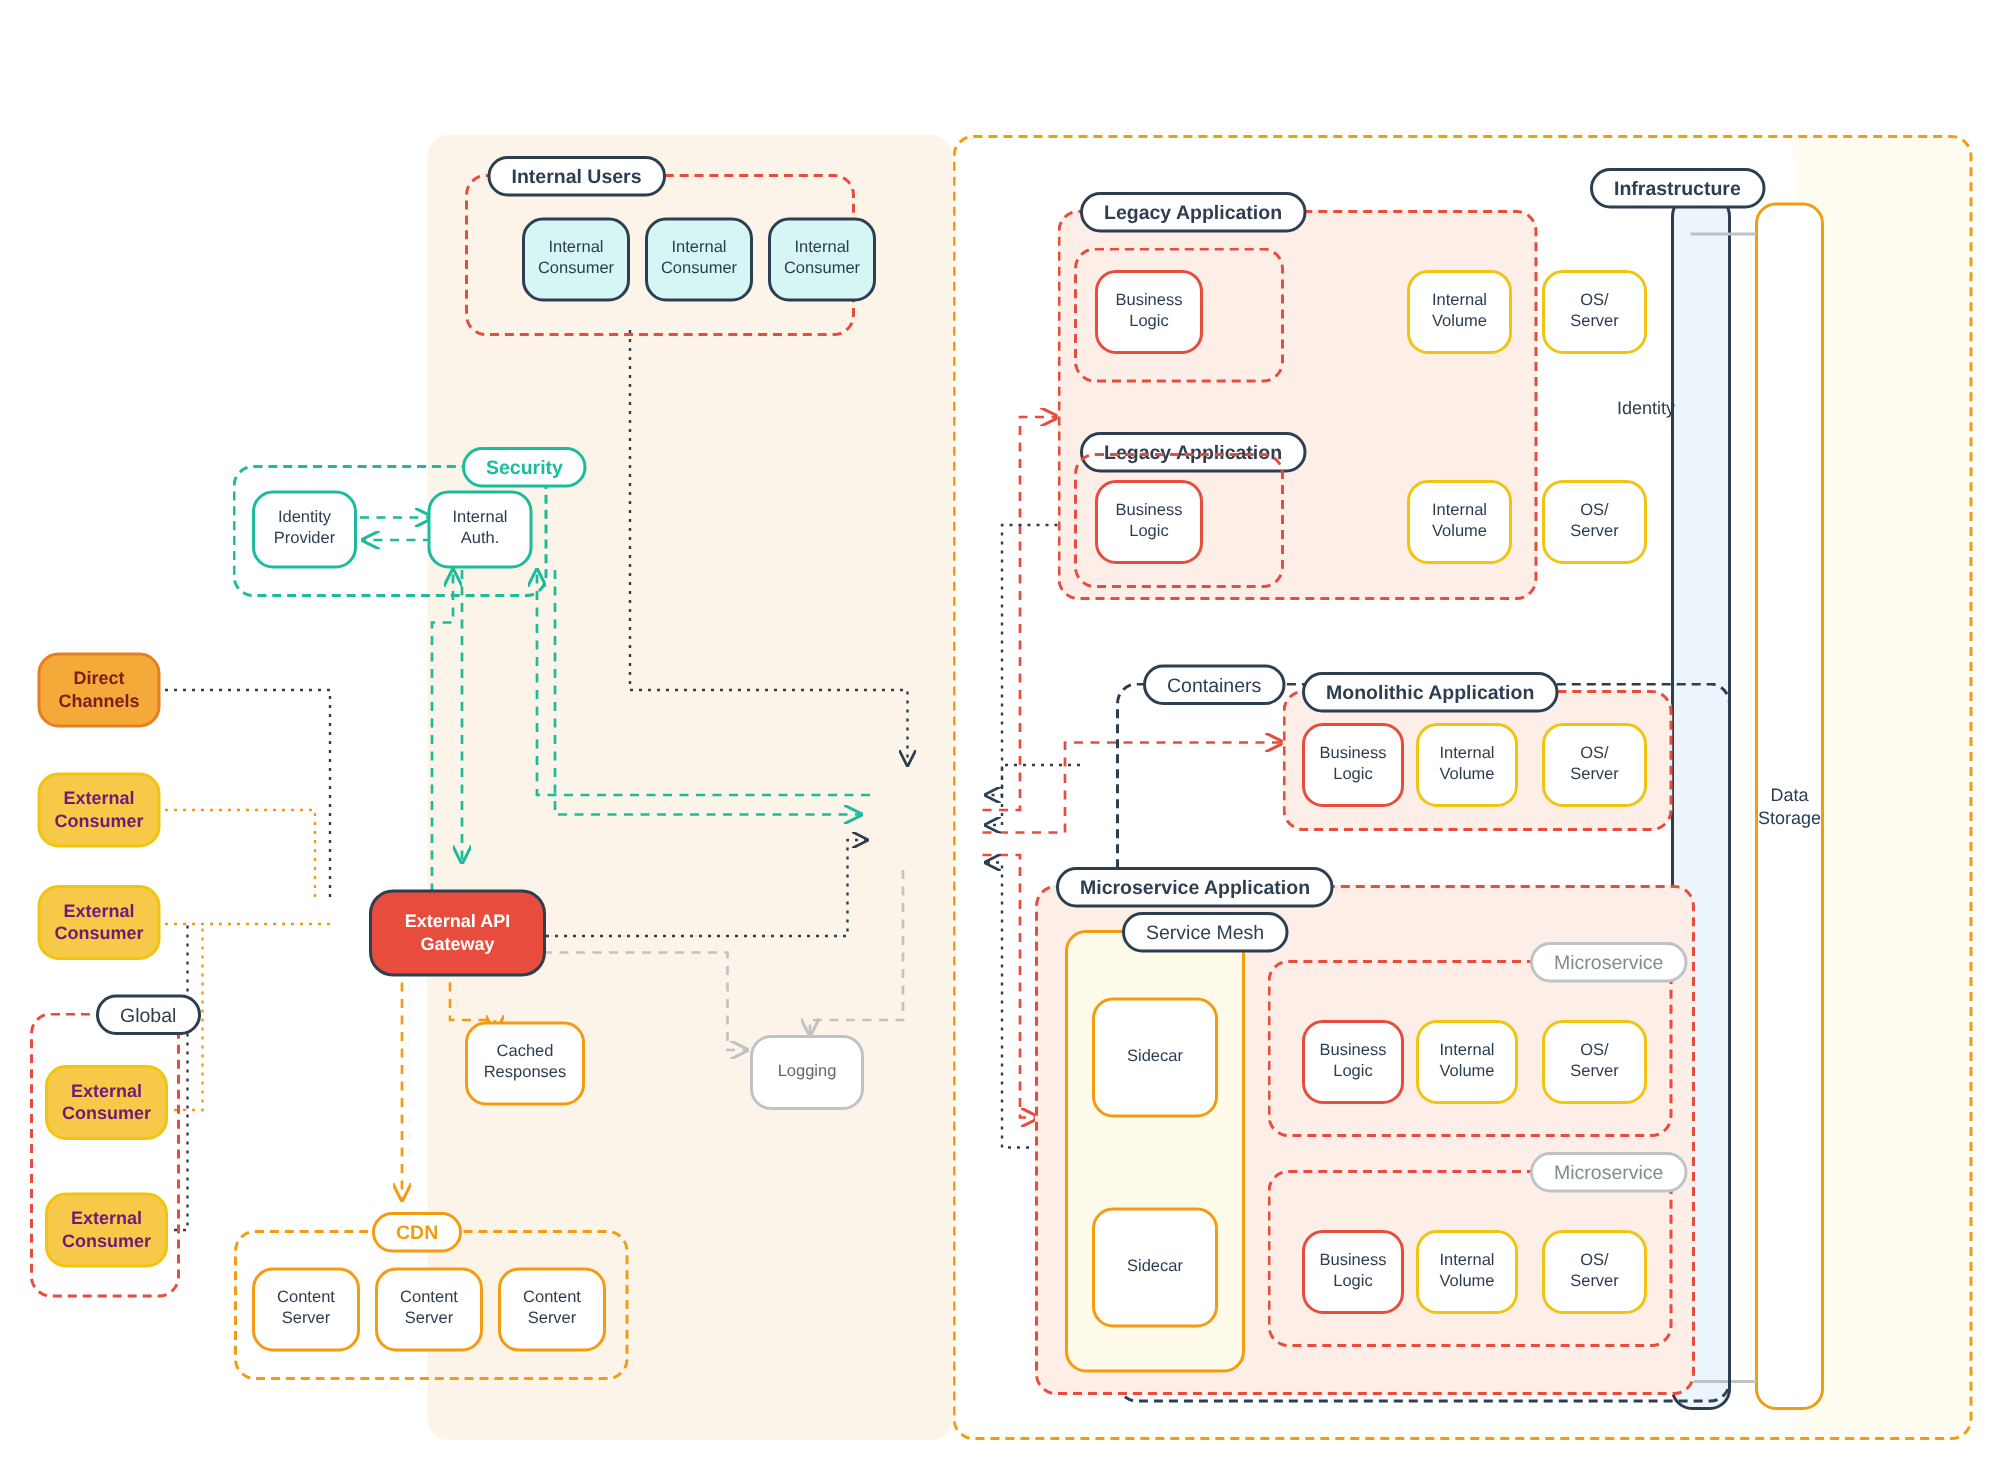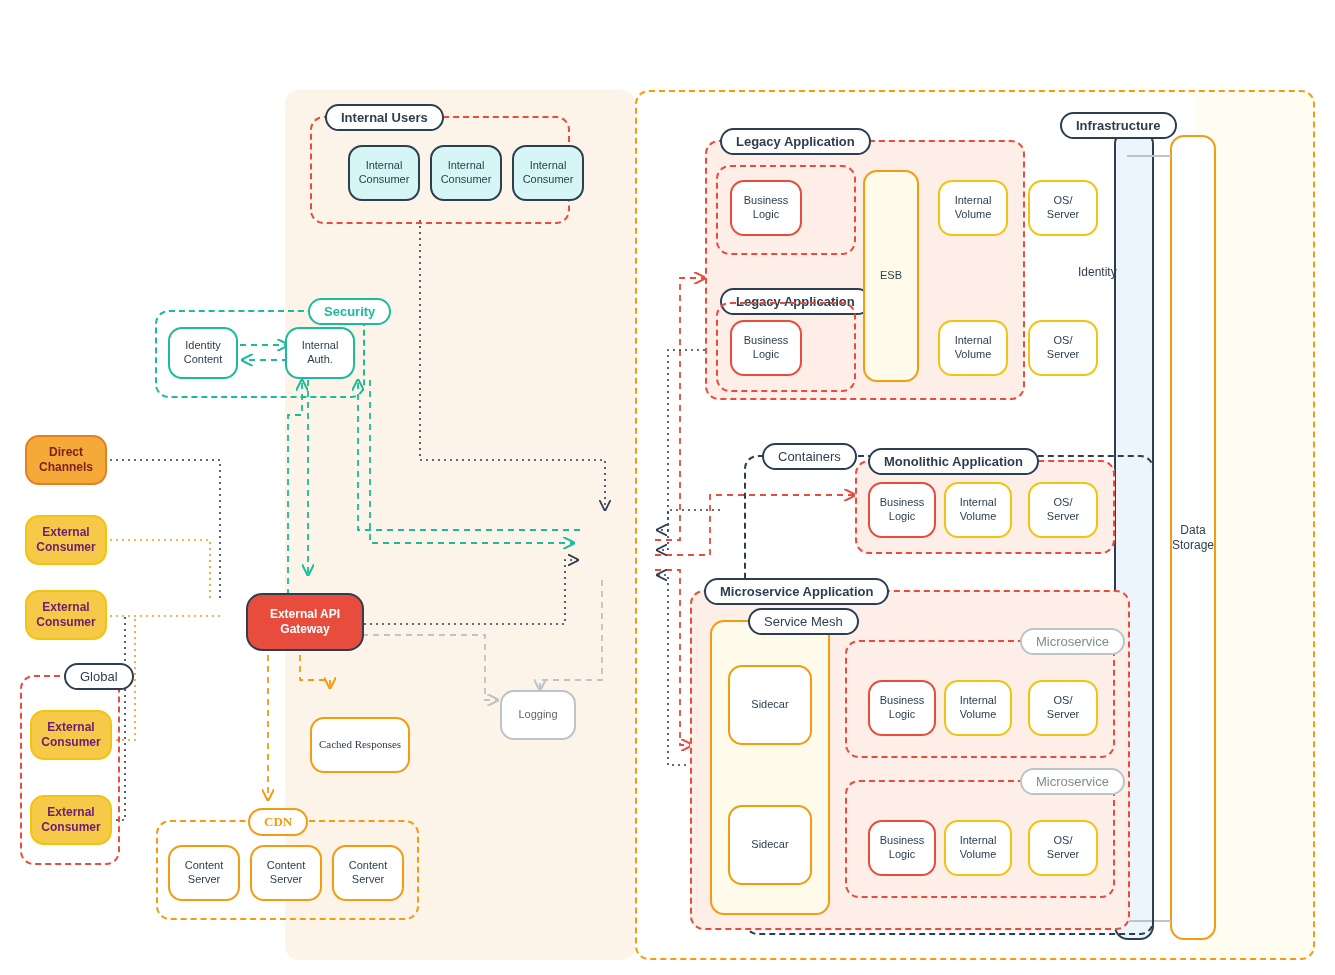--- a/index.html
+++ b/index.html
@@ -36,21 +36,21 @@
     display: inline-block;
     background: #fff;
     border: 2px solid var(--navy);
     border-radius: 16px;
     padding: 4px 14px;
     font-weight: 700;
     font-size: 13px;
     white-space: nowrap;
   }
   .label-pill.teal { border-color: var(--teal); color: var(--teal); }
-  .label-pill.orange { border-color: var(--orange); color: var(--orange); font-family: Liberation Serif, serif; }
+  .label-pill.orange { border-color: var(--orange); color: var(--orange); }
   .label-pill.grey { border-color: var(--grey); color: #7f8c8d; }
   .label-pill.plain { font-weight: 500; }
   .node {
     position: absolute;
     display: flex;
     align-items: center;
     justify-content: center;
     text-align: center;
     border-radius: 14px;
     background: #fff;
@@ -157,31 +157,31 @@
 
   <div class="region dashed b-red" style="left:0px; top:655px; width:100px; height:190px;"></div>
   <span class="label-pill plain b-navy" style="position:absolute; left:18px; top:643px;">Global</span>
   <div class="node filled-yellow" style="left:10px; top:690px; width:82px; height:50px;">External Consumer</div>
   <div class="node filled-yellow" style="left:10px; top:775px; width:82px; height:50px;">External Consumer</div>
 
   <div class="node filled-red b-navy" style="left:200px; top:573px; width:118px; height:58px; border-radius:16px;">External API Gateway</div>
 
   <div class="region dashed" style="left:135px; top:290px; width:210px; height:88px; border:2px dashed var(--teal); border-radius:14px;"></div>
   <span class="label-pill teal" style="position:absolute; left:288px; top:278px;">Security</span>
-  <div class="node b-teal sm" style="left:148px; top:307px; width:70px; height:52px;">Identity Content</div>
+  <div class="node b-teal sm" style="left:148px; top:307px; width:70px; height:52px;">Identity Provider</div>
   <div class="node b-teal sm" style="left:265px; top:307px; width:70px; height:52px;">Internal Auth.</div>
 
   <div class="region dashed b-red" style="left:290px; top:96px; width:260px; height:108px;"></div>
   <span class="label-pill" style="position:absolute; left:305px; top:84px;">Internal Users</span>
   <div class="node b-navy sm" style="left:302px; top:125px; width:72px; height:56px; background:var(--cyan);">Internal Consumer</div>
   <div class="node b-navy sm" style="left:384px; top:125px; width:72px; height:56px; background:var(--cyan);">Internal Consumer</div>
   <div class="node b-navy sm" style="left:466px; top:125px; width:72px; height:56px; background:var(--cyan);">Internal Consumer</div>
 
 
-  <div class="node b-orange sm" style="left:290px; top:697px; width:100px; height:56px;font-family:Liberation Serif, serif;">Cached Responses</div>
+  <div class="node b-orange sm" style="left:290px; top:661px; width:80px; height:56px;">Cached Responses</div>
   <div class="node b-grey sm" style="left:480px; top:670px; width:76px; height:50px;">Logging</div>
 
   <div class="region dashed b-orange" style="left:136px; top:800px; width:263px; height:100px;"></div>
   <span class="label-pill orange" style="position:absolute; left:228px; top:788px;">CDN</span>
   <div class="node b-orange sm" style="left:148px; top:825px; width:72px; height:56px;">Content Server</div>
   <div class="node b-orange sm" style="left:230px; top:825px; width:72px; height:56px;">Content Server</div>
   <div class="node b-orange sm" style="left:312px; top:825px; width:72px; height:56px;">Content Server</div>
 
   <div class="region b-navy" style="left:1068px; top:110px; width:40px; height:810px; background:var(--pale-blue);"></div>
   <span class="label-pill" style="position:absolute; left:1040px; top:92px;">Infrastructure</span>
@@ -200,21 +200,20 @@
   <div class="node b-red sm" style="left:710px; top:160px; width:72px; height:56px;">Business Logic</div>
   <div class="node b-yellow sm" style="left:918px; top:160px; width:70px; height:56px;">Internal Volume</div>
   <div class="node b-yellow sm" style="left:1008px; top:160px; width:70px; height:56px;">OS/ Server</div>
 
   <span class="label-pill" style="position:absolute; left:700px; top:268px;">Legacy Application</span>
   <div class="region dashed b-red" style="left:696px; top:282px; width:140px; height:90px;"></div>
   <div class="node b-red sm" style="left:710px; top:300px; width:72px; height:56px;">Business Logic</div>
   <div class="node b-yellow sm" style="left:918px; top:300px; width:70px; height:56px;">Internal Volume</div>
   <div class="node b-yellow sm" style="left:1008px; top:300px; width:70px; height:56px;">OS/ Server</div>
 
-  <div class="node b-orange sm" style="left:843px; top:150px; width:56px; height:212px; background:var(--yellow-bg);">ESB</div>
 
   <div class="region dashed b-navy" style="left:698px; top:435px; width:410px; height:480px;"></div>
   <span class="label-pill plain b-navy" style="position:absolute; left:716px; top:423px;">Containers</span>
 
   <div class="region dashed b-red" style="left:835px; top:440px; width:260px; height:94px; background:var(--red-bg);"></div>
   <span class="label-pill" style="position:absolute; left:848px; top:428px;">Monolithic Application</span>
   <div class="node b-red sm" style="left:848px; top:462px; width:68px; height:56px;">Business Logic</div>
   <div class="node b-yellow sm" style="left:924px; top:462px; width:68px; height:56px;">Internal Volume</div>
   <div class="node b-yellow sm" style="left:1008px; top:462px; width:70px; height:56px;">OS/ Server</div>
 

